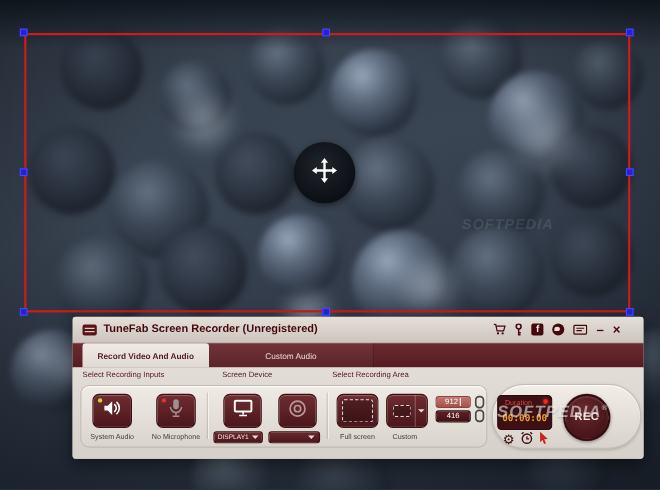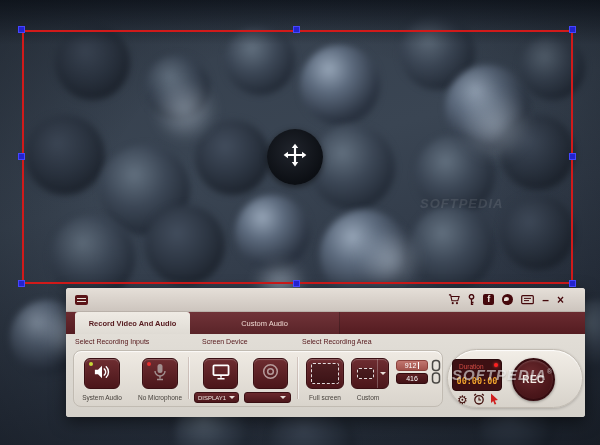--- a/index.html
+++ b/index.html
@@ -164,20 +164,21 @@
     <svg width="26" height="26" viewBox="0 0 24 24">
       <path d="M12 1.5 L15 5.5 H13 V11 H18.5 V9 L22.5 12 L18.5 15 V13 H13 V18.5 H15 L12 22.5 L9 18.5 H11 V13 H5.5 V15 L1.5 12 L5.5 9 V11 H11 V5.5 H9 Z" fill="#ffffff"></path>
     </svg>
   </span>
 </div>
 
 <div class="window">
 
   <div class="titlebar">
     <span class="app-logo"></span>
+    <span class="title">TuneFab Screen Recorder (Unregistered)</span>
     <span class="tb-icons">
       <span>
         <svg width="12" height="11" viewBox="0 0 14 13">
             <path d="M1 1 h2 l1.5 7 h7 l1.5-5 H4" fill="none" stroke="#45080c" stroke-width="1.3"></path>
             <circle cx="5.5" cy="10.8" r="1.2" fill="#45080c"></circle>
             <circle cx="10.5" cy="10.8" r="1.2" fill="#45080c"></circle>
           </svg>
       </span>
       <span>
         <svg width="7" height="12" viewBox="0 0 7 12">

